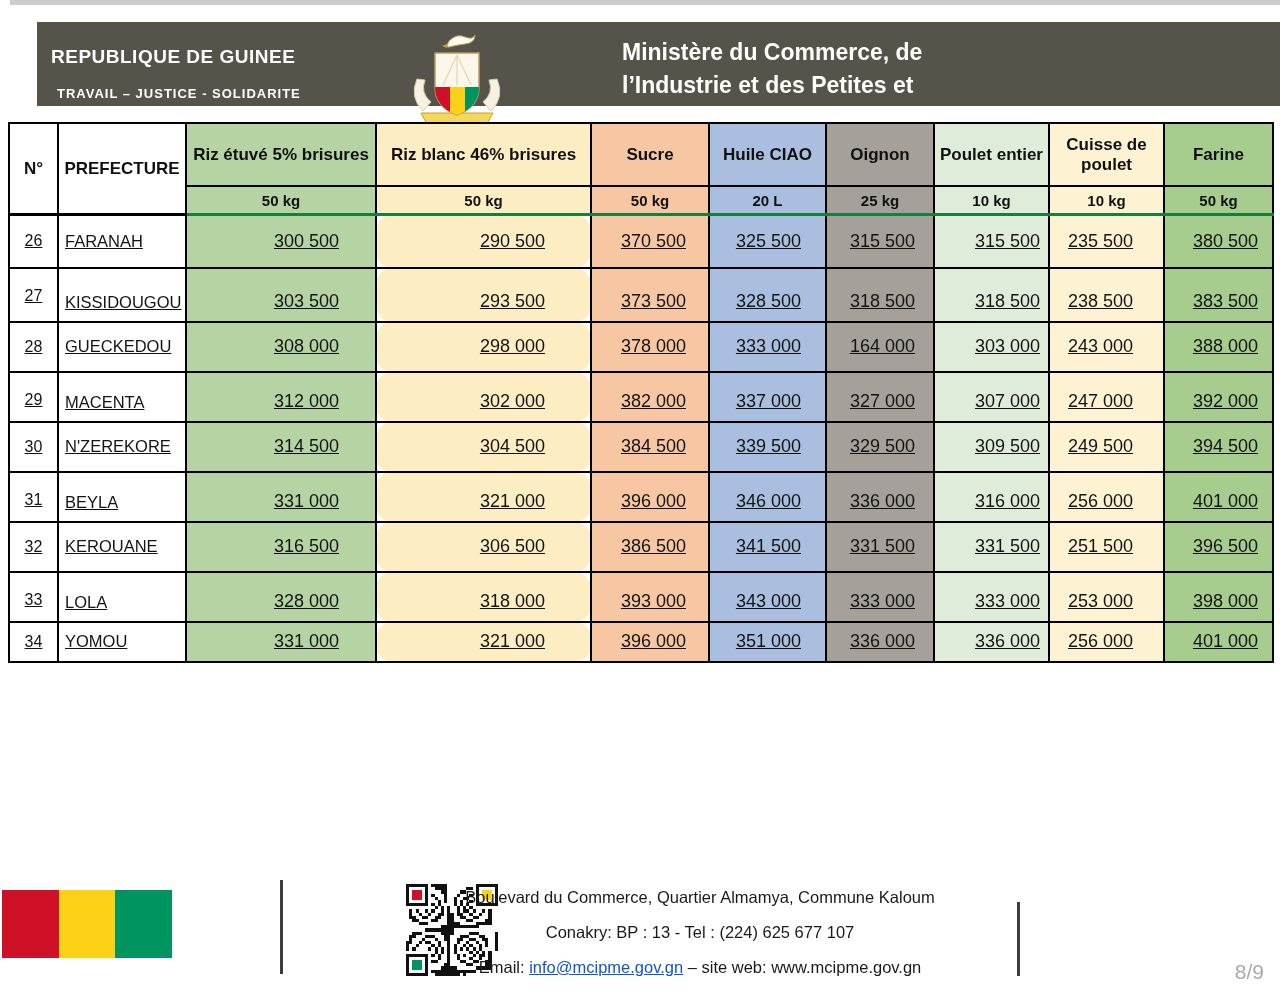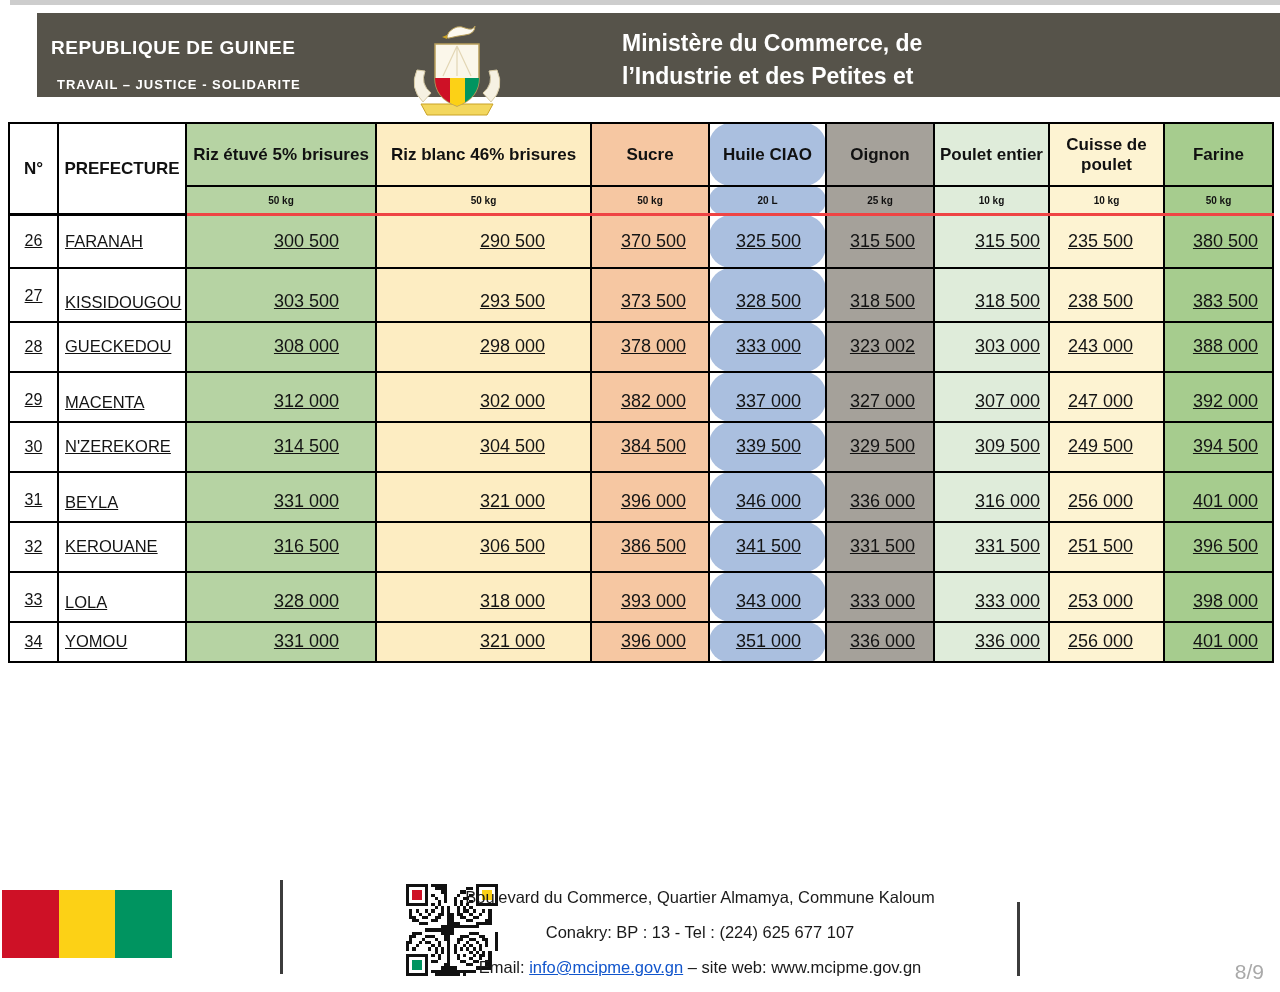--- a/index.html
+++ b/index.html
@@ -3,56 +3,56 @@
 <meta charset="utf-8">
 <style>
   html,body{margin:0;padding:0;background:#ffffff;}
   .page{position:relative;width:1280px;height:992px;background:#ffffff;overflow:hidden;
         font-family:"Liberation Sans",sans-serif;color:#111;}
 
   
   .top-strip{position:absolute;left:10px;top:0;right:0;height:5px;background:#cdcdcd;}
 
   
-  .band{position:absolute;left:37px;top:13px;right:0;height:84px;background:var(--band,#56534a);}
+  .band{position:absolute;left:37px;top:22px;right:0;height:84px;background:var(--band,#56534a);}
   .band-left{position:absolute;left:14px;top:24px;color:#fff;}
   .band-republic{font-size:19px;font-weight:bold;letter-spacing:.5px;}
   .band-motto{font-size:13px;font-weight:bold;letter-spacing:1px;margin-top:18px;padding-left:6px;}
   .emblem{position:absolute;left:368px;top:5px;width:104px;height:104px;}
   .band-right{position:absolute;left:585px;top:14px;color:#fff;font-size:23px;font-weight:bold;line-height:1.42;}
 
   
   .price-table{position:absolute;left:8px;top:122px;width:1264px;border-collapse:collapse;table-layout:fixed;}
   .price-table th,.price-table td{border:2px solid #000;overflow:hidden;white-space:nowrap;}
   .price-table thead th{font-weight:bold;color:#111;text-align:center;vertical-align:middle;padding:0 2px;}
   .price-table tr.products th{height:61px;font-size:17px;white-space:normal;line-height:1.15;}
-  .price-table tr.units th{height:26px;font-size:10px;border-bottom:3px solid #ef4444;}
+  .price-table tr.units th{height:26px;font-size:15px;border-bottom:3px solid #15803d;}
   .price-table th.hplain{background:#fff;border-bottom:3px solid #000;font-size:17px;}
 
   .price-table tbody tr{height:50px;text-decoration:underline;}
   .price-table tbody tr:nth-child(1){height:53px;}
   .price-table tbody tr:nth-child(2){height:54px;}
   .price-table tbody tr:nth-child(9){height:40px;}
   .price-table tbody td{font-size:18px;color:#141414;vertical-align:middle;}
 
   
   .cell-riz_etuve{background:var(--riz_etuve);}
   .cell-riz_blanc{background:var(--riz_blanc);}
   .cell-sucre{background:var(--sucre);}
-  .cell-huile{background:var(--huile);border-radius:22px;}
+  .cell-huile{background:var(--huile);}
   .cell-oignon{background:var(--oignon);}
   .cell-poulet{background:var(--poulet);}
   .cell-cuisse{background:var(--cuisse);}
   .cell-farine{background:var(--farine);}
 
   
   .price-table tbody td.cell-num{text-align:center;font-size:16px;}
   .price-table tbody td.cell-prefecture{text-align:left;padding-left:6px;font-size:16.5px;margin-top:30px;}
   .price-table tbody td.cell-riz_etuve{text-align:right;padding-right:36px;}
-  .price-table tbody td.cell-riz_blanc{text-align:right;padding-right:45px;}
+  .price-table tbody td.cell-riz_blanc{text-align:right;padding-right:45px;border-radius:16px;}
   .price-table tbody td.cell-sucre{text-align:right;padding-right:22px;}
   .price-table tbody td.cell-huile{text-align:right;padding-right:24px;}
   .price-table tbody td.cell-oignon{text-align:right;padding-right:18px;}
   .price-table tbody td.cell-poulet{text-align:right;padding-right:8px;}
   .price-table tbody td.cell-cuisse{text-align:left;padding-left:18px;}
   .price-table tbody td.cell-farine{text-align:right;padding-right:14px;}
 
   
   .price-table tbody tr.tall td{vertical-align:bottom;padding-bottom:9px;}
   .price-table tbody tr.tall td.cell-num{vertical-align:top;padding-top:18px;padding-bottom:0;}
@@ -180,21 +180,21 @@
           <td class="cell-cuisse">238 500</td>
           <td class="cell-farine">383 500</td>
         </tr>
         <tr>
           <td class="cell-num">28</td>
           <td class="cell-prefecture">GUECKEDOU</td>
           <td class="cell-riz_etuve">308 000</td>
           <td class="cell-riz_blanc">298 000</td>
           <td class="cell-sucre">378 000</td>
           <td class="cell-huile">333 000</td>
-          <td class="cell-oignon">323 002</td>
+          <td class="cell-oignon">164 000</td>
           <td class="cell-poulet">303 000</td>
           <td class="cell-cuisse">243 000</td>
           <td class="cell-farine">388 000</td>
         </tr>
         <tr class="tall">
           <td class="cell-num">29</td>
           <td class="cell-prefecture">MACENTA</td>
           <td class="cell-riz_etuve">312 000</td>
           <td class="cell-riz_blanc">302 000</td>
           <td class="cell-sucre">382 000</td>

